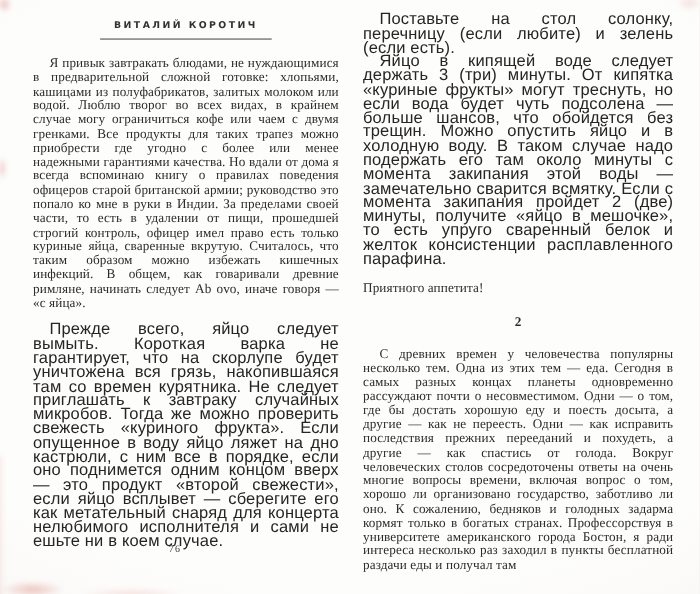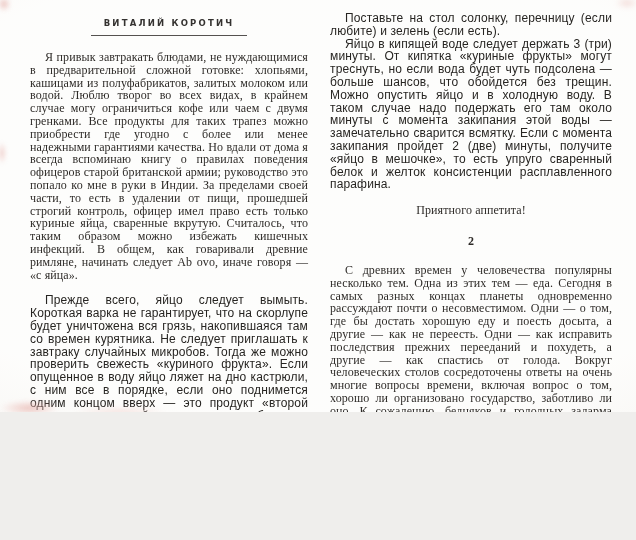--- a/index.html
+++ b/index.html
@@ -11,21 +11,21 @@
   * { margin: 0; padding: 0; box-sizing: border-box; }
   html, body { width: 636px; height: 540px; }
   body {
     font-family: "Liberation Serif", serif;
     background: #efeeec;
     overflow: hidden;
   }
   .photo {
     position: relative;
     width: 636px;
-    height: 412px;
+    height: 540px;
     background:
       radial-gradient(130% 100% at 50% 45%, rgba(255,255,255,0.6) 55%, rgba(210,205,198,0.25) 100%),
       var(--paper);
     overflow: hidden;
   }
   .page {
     position: absolute;
     top: 12px;
     height: 520px;
   }
@@ -51,27 +51,27 @@
     color: var(--ink);
   }
   .para.serif {
     font-family: "Liberation Serif", serif;
     font-size: 12px;
     line-height: 12.8px;
     letter-spacing: 0.1px;
   }
   .para.sans {
     font-family: "Liberation Sans", sans-serif;
-    font-size: 12px;
+    font-size: 15px;
     line-height: 12.8px;
     color: #272522;
     letter-spacing: 0.15px;
   }
   .gap-top { margin-top: 13px; }
-  .standalone { text-indent: 0; text-align: center; }
+  .standalone { text-indent: 0; text-align: left; }
 
   .section-num {
     text-align: center;
     font-family: "Liberation Serif", serif;
     font-weight: bold;
     font-size: 12px;
     color: var(--ink);
     margin: 17px 0 15px;
   }
 

